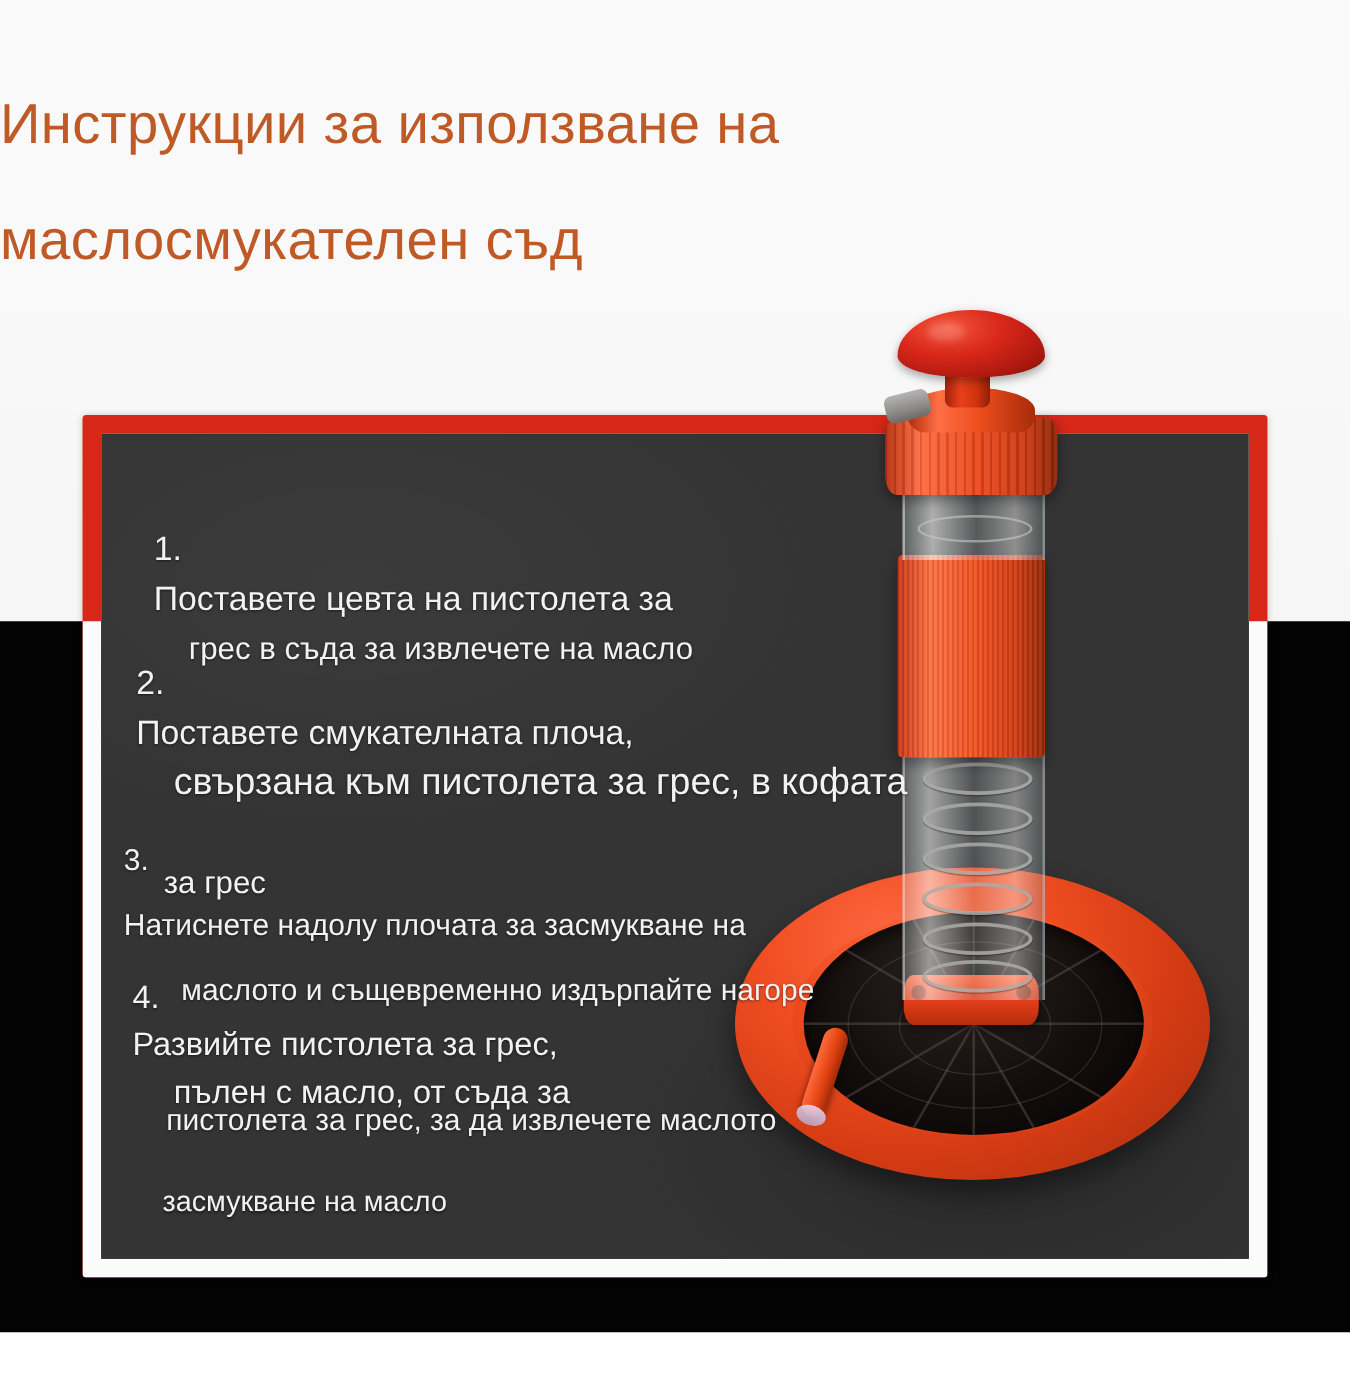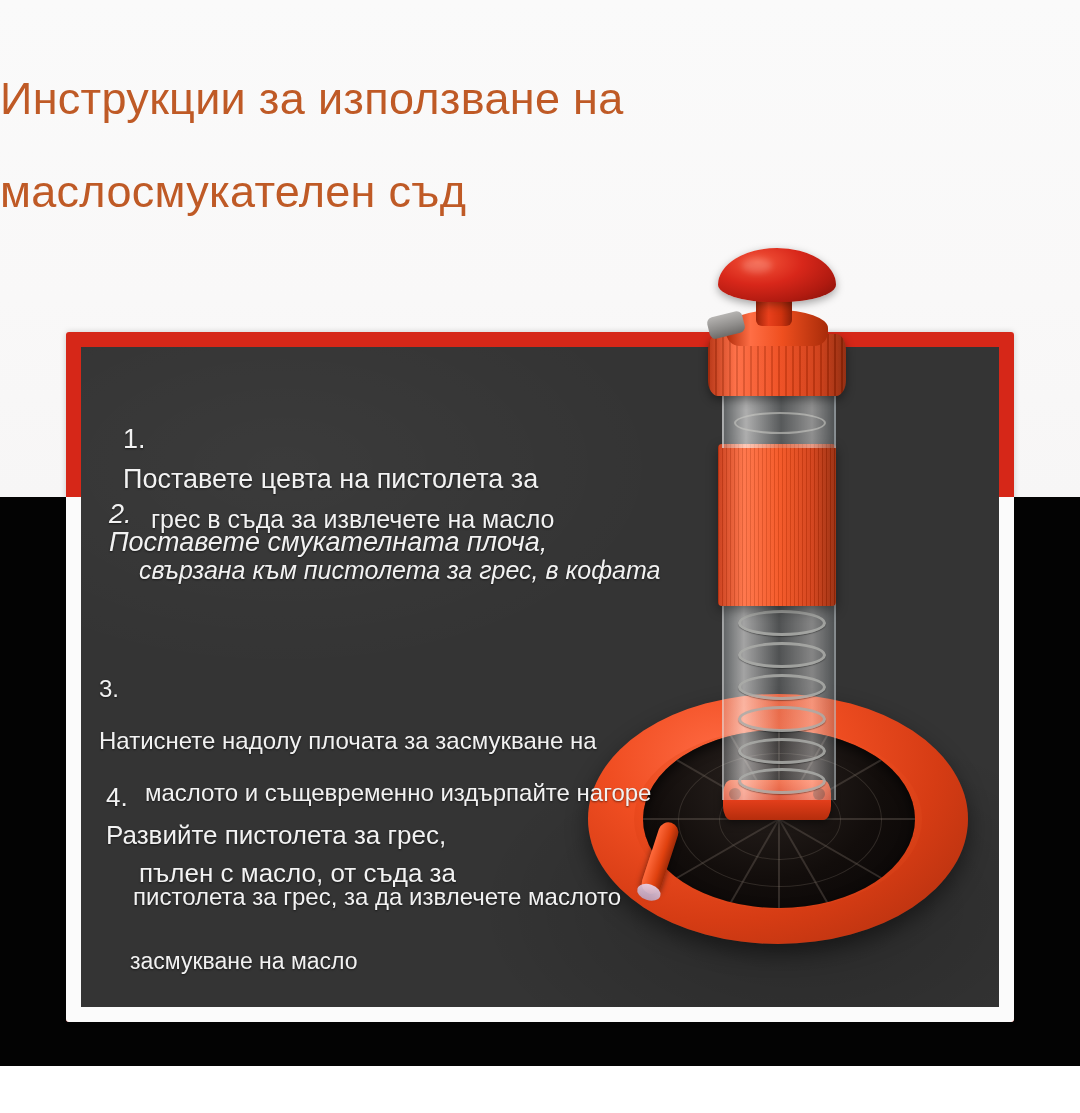--- a/index.html
+++ b/index.html
@@ -113,22 +113,22 @@
     position: absolute;
     color: #f2f2f2;
     text-shadow: 0 1px 2px rgba(0,0,0,0.55);
     white-space: pre-line;
   }
   .step .num { display: inline; }
 
   .step-1 { left: 28px; top: 32px;  font-size: 27px; line-height: 40px; margin-left: 14px; }
   .step-1 .l2 { display:block; margin-left: 28px; font-size: 25px; }
 
-  .step-2 { left: 28px; top: 125px; font-size: 27px; line-height: 28px; font-style: italic; }
-  .step-2 .l2 { display:block; margin-left: 30px; font-size: 25px; }
+  .step-2 { left: 28px; top: 139px; font-size: 27px; line-height: 40px; }
+  .step-2 .l2 { display:block; margin-left: 30px; font-size: 30px; }
   .step-2 .l3 { display:block; margin-left: 22px; font-size: 25px; }
 
   .step-3 { left: 18px; top: 264px; font-size: 24px; line-height: 52px; }
   .step-3 .l2 { display:block; margin-left: 46px; }
   .step-3 .l3 { display:block; margin-left: 34px; }
 
   .step-4 { left: 25px; top: 393px; font-size: 26px; line-height: 38px; }
   .step-4 .l2 { display:block; margin-left: 33px; }
   .step-4 .l3 { display:block; margin-left: 24px; margin-top: 12px; font-size: 23px; }
 
@@ -364,20 +364,21 @@
         <div class="step step-1">
           <span class="num">1.</span>
           <span>Поставете цевта на пистолета за</span>
           <span class="l2">грес в съда за извлечете на масло</span>
         </div>
 
         <div class="step step-2">
           <span class="num">2.</span>
           <span>Поставете смукателната плоча,</span>
           <span class="l2">свързана към пистолета за грес, в кофата</span>
+          <span class="l3">за грес</span>
         </div>
 
         <div class="step step-3">
           <span class="num">3.</span>
           <span>Натиснете надолу плочата за засмукване на</span>
           <span class="l2">маслото и същевременно издърпайте нагоре</span>
           <span class="l3">пистолета за грес, за да извлечете маслото</span>
         </div>
 
         <div class="step step-4">

